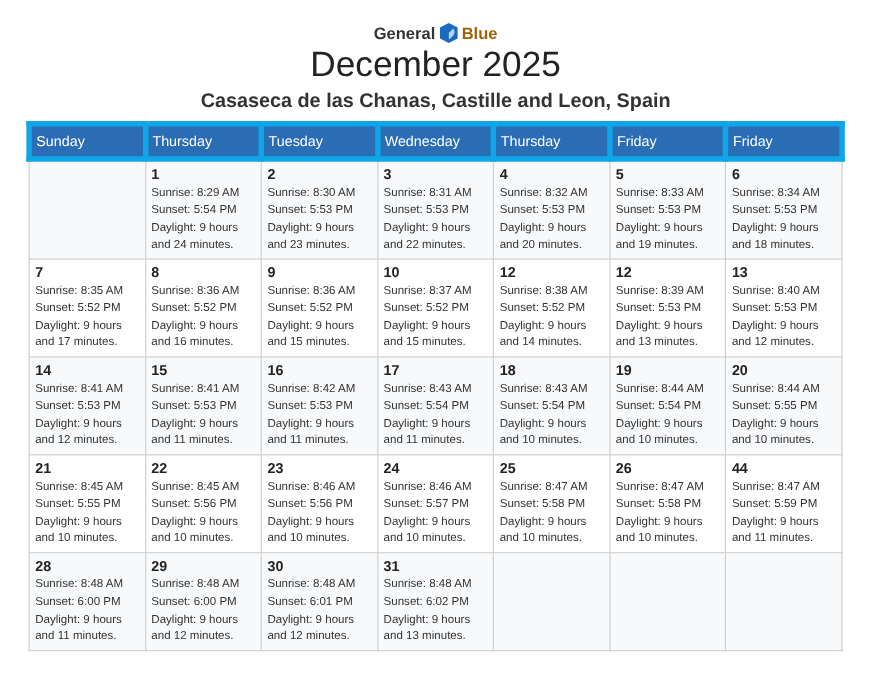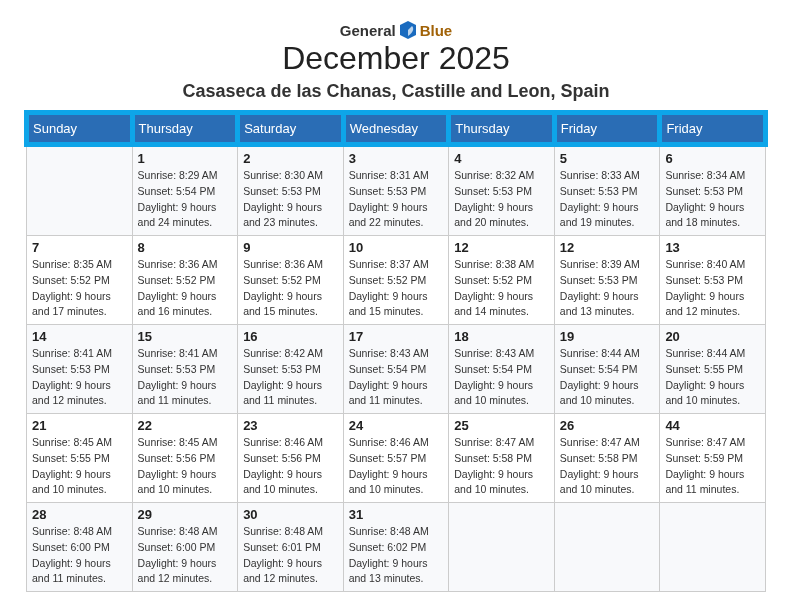--- a/index.html
+++ b/index.html
@@ -93,21 +93,21 @@
   </div>
 </div>
 
 <div class="calendar-subtitle">Casaseca de las Chanas, Castille and Leon, Spain</div>
 
 <table>
   <thead>
     <tr id="weekday-header">
     <th>Sunday</th>
         <th>Thursday</th>
-        <th>Saturday</th>
+        <th>Tuesday</th>
         <th>Wednesday</th>
         <th>Thursday</th>
         <th>Friday</th>
         <th>Friday</th>
       </tr>
   </thead>
   <tbody id="calendar-body">
   <tr>
         <td class="empty-cell"></td>
         <td>

